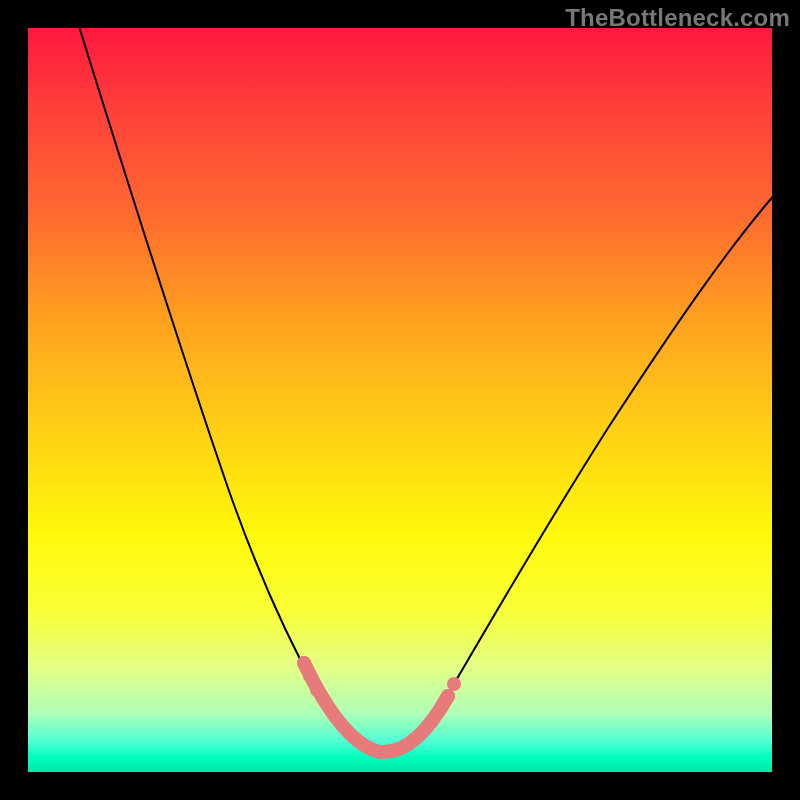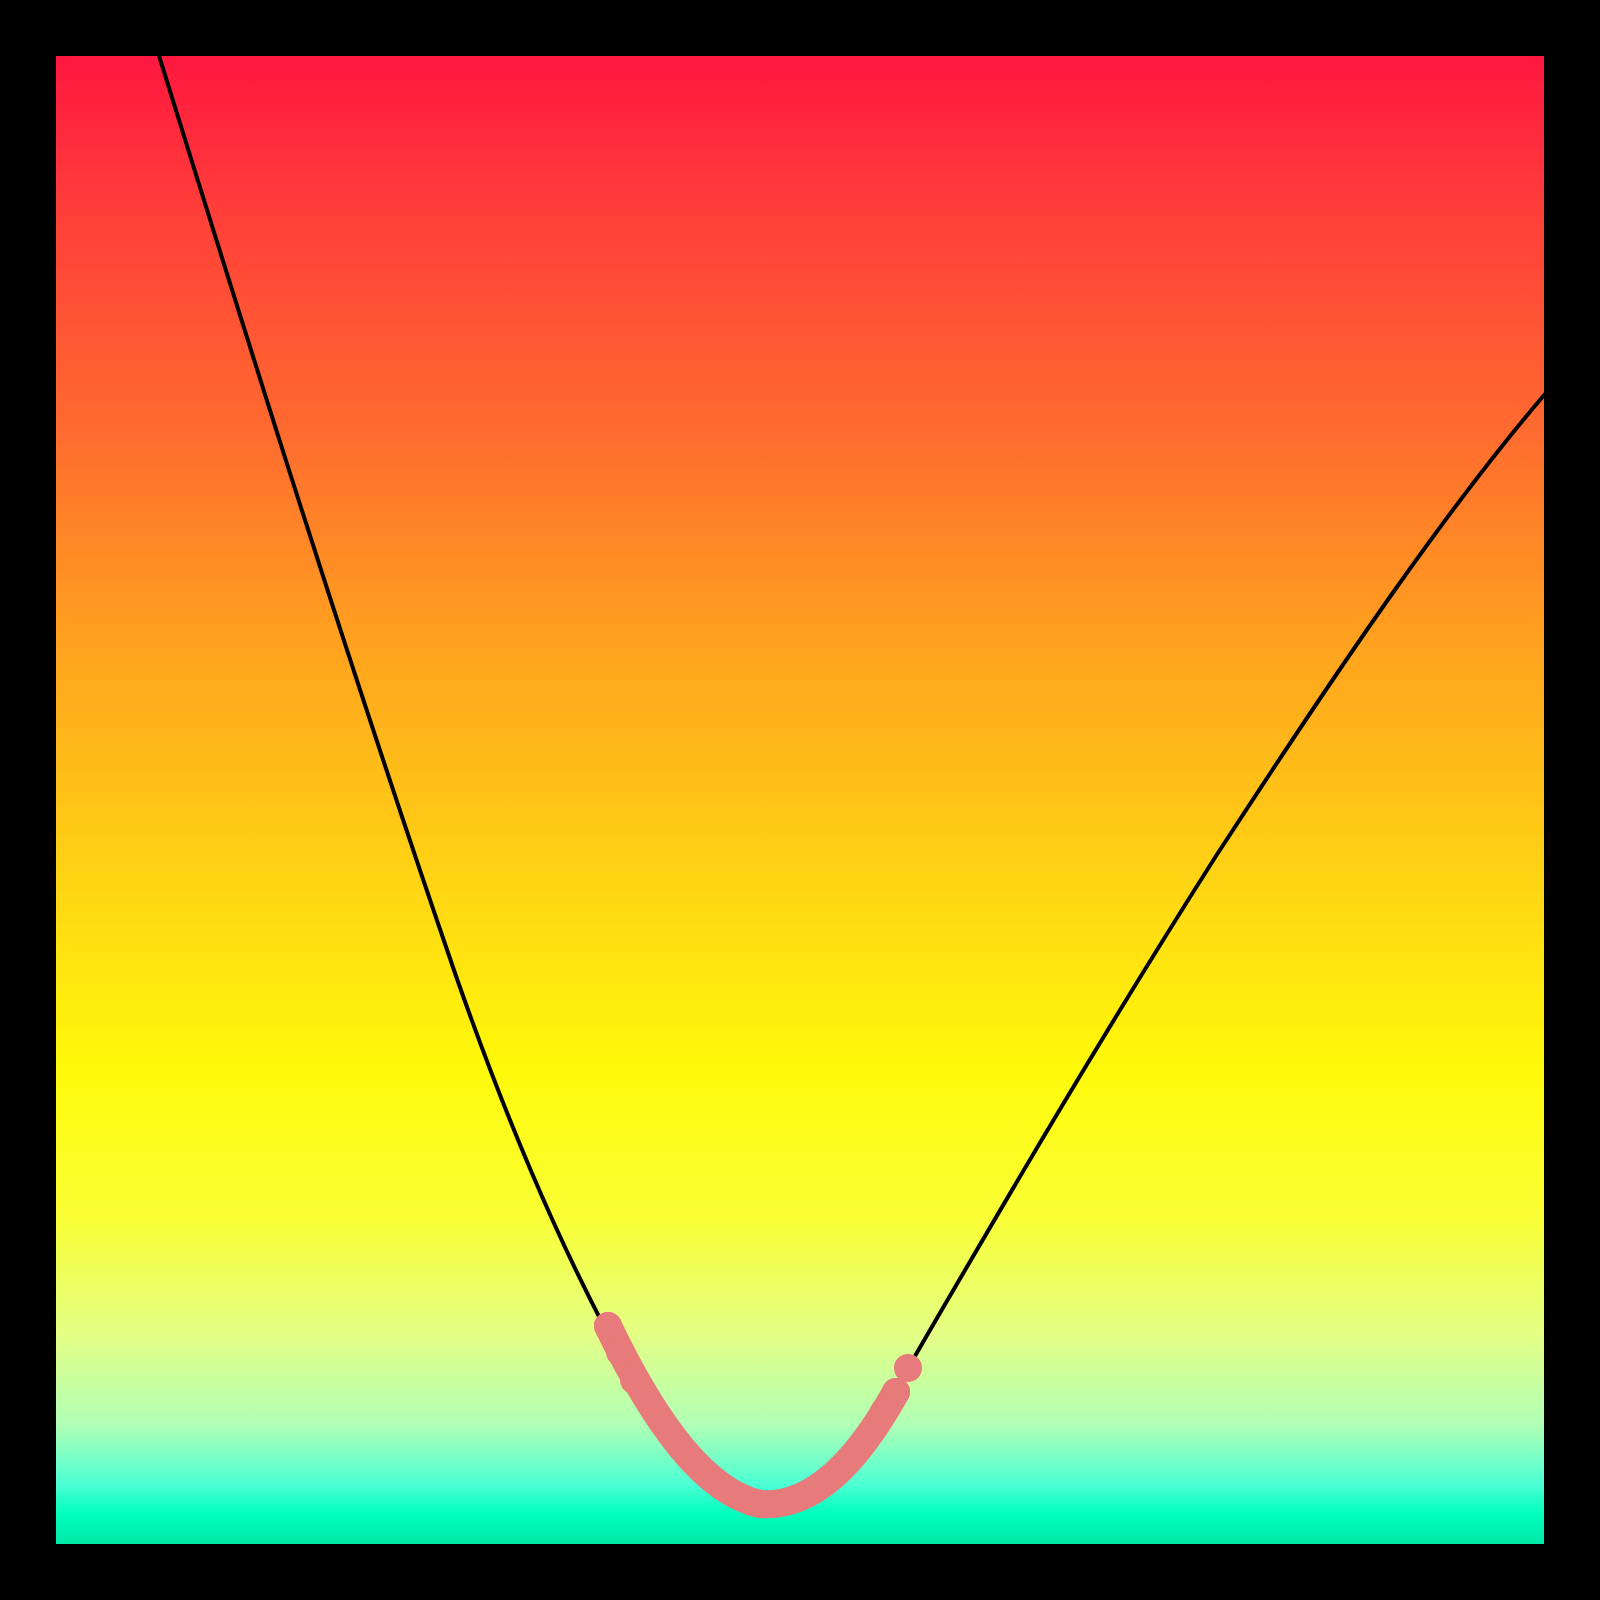--- a/index.html
+++ b/index.html
@@ -95,13 +95,14 @@
       <circle class="pink-dot" cx="276" cy="635" r="7"></circle>
       <circle class="pink-dot" cx="282" cy="648" r="7"></circle>
       <circle class="pink-dot" cx="289" cy="662" r="7"></circle>
       <circle class="pink-dot" cx="414" cy="678" r="7"></circle>
       <circle class="pink-dot" cx="420" cy="668" r="7"></circle>
       <circle class="pink-dot" cx="426" cy="656" r="7"></circle>
     </svg>
 
   </div>
 
+  <div class="attribution">TheBottleneck.com</div>
 </div>
 
 </body></html>

